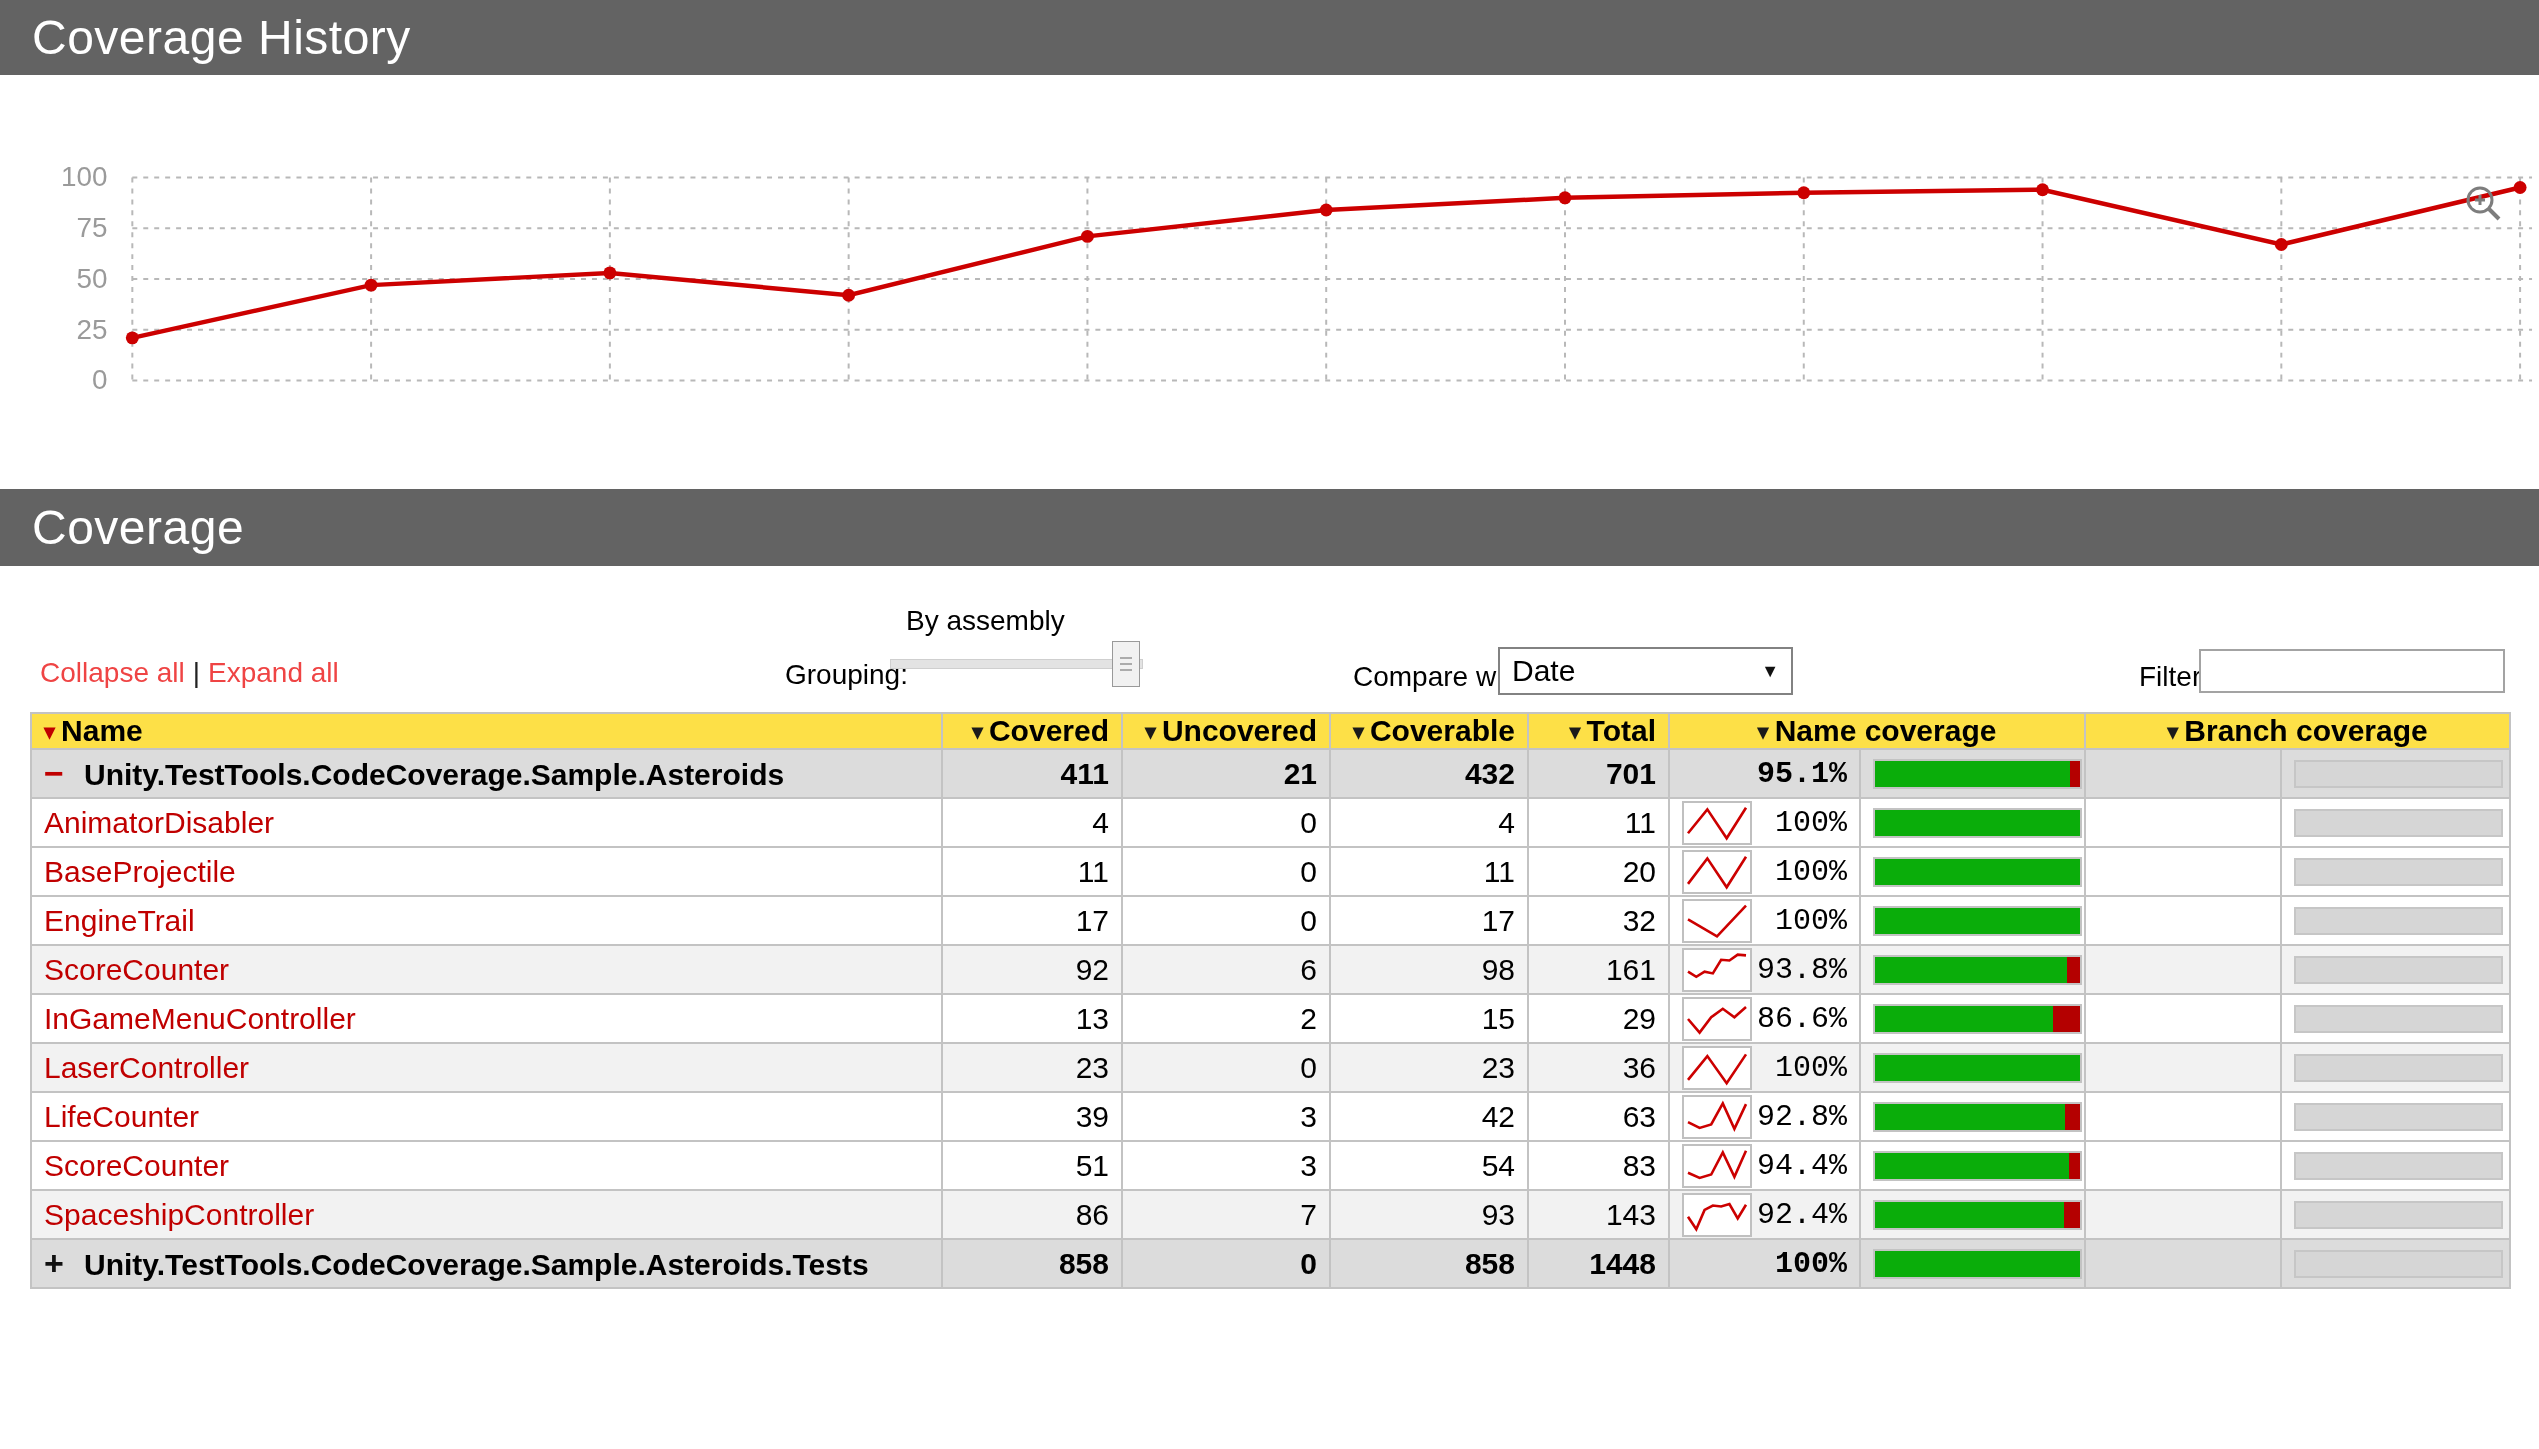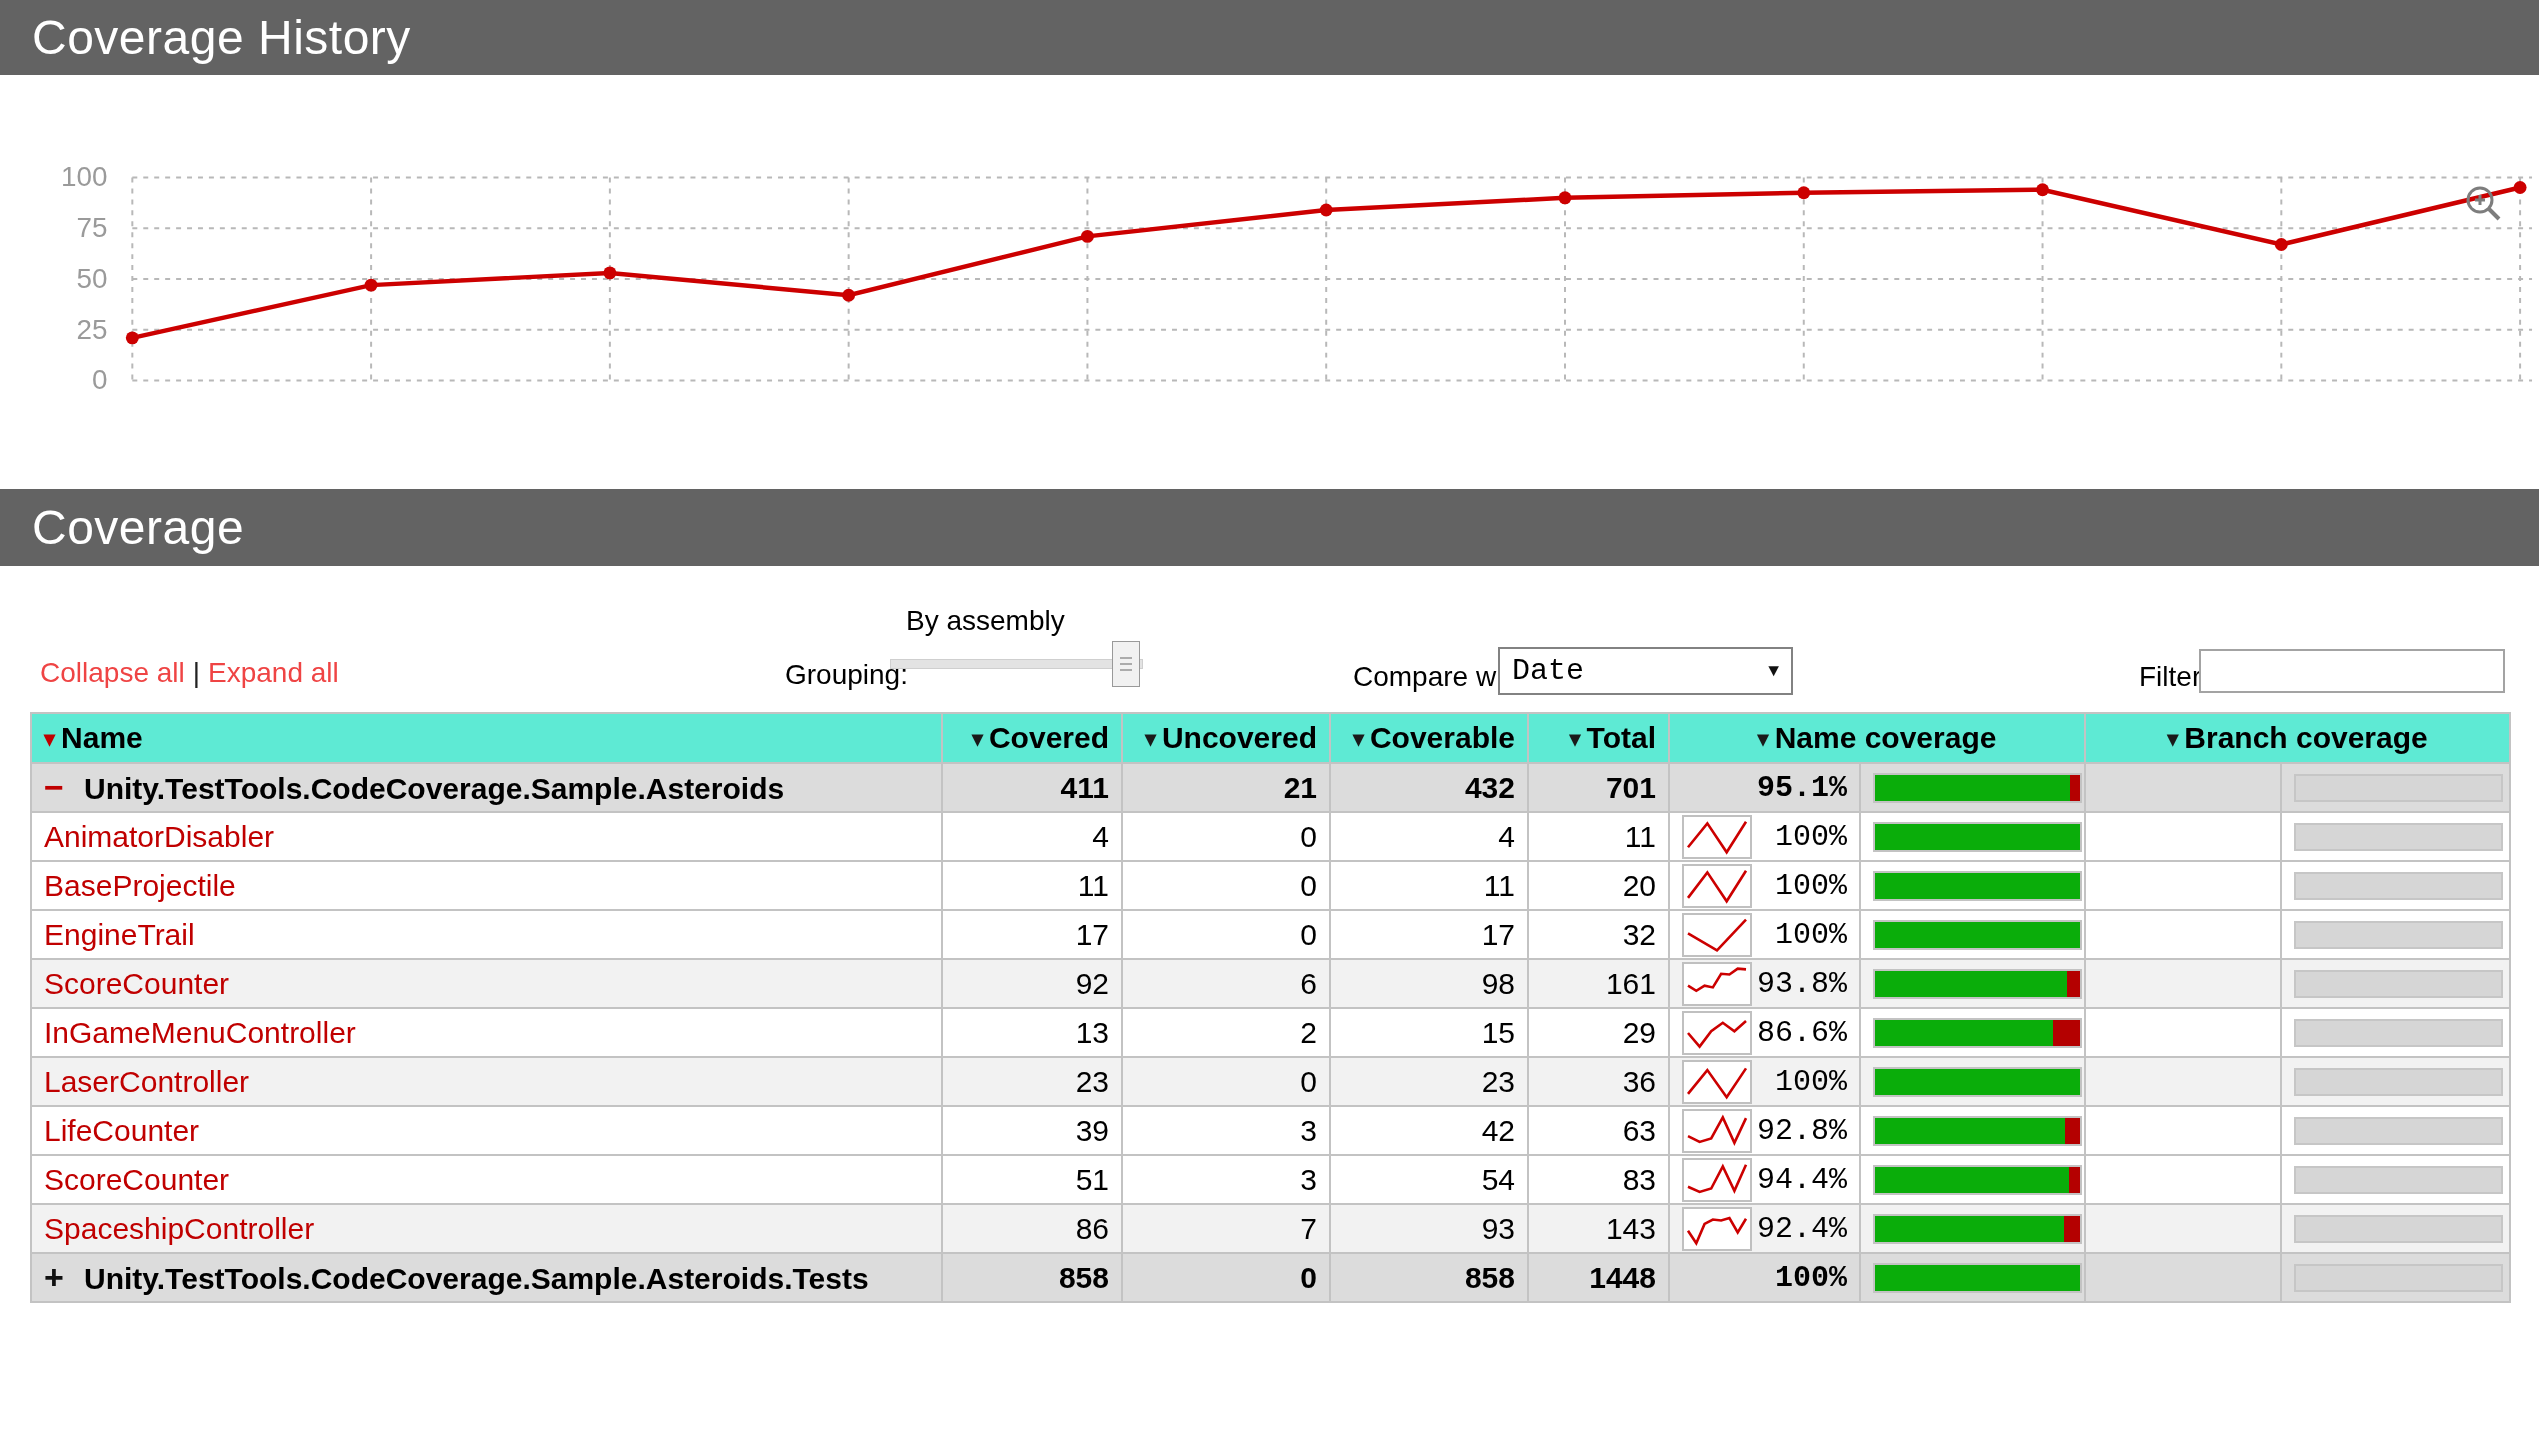--- a/index.html
+++ b/index.html
@@ -36,40 +36,40 @@
     position:absolute;left:1112px;top:641px;width:28px;height:46px;
     background:#f1f1f1;border:1px solid #999;box-sizing:border-box;cursor:pointer;
     display:flex;align-items:center;justify-content:center;
   }
   #slider-thumb .ridges{width:12px;height:14px;
     background:repeating-linear-gradient(to bottom,#ababab 0 2px,transparent 2px 6px);}
   #compare-label{left:1353px;top:661px;}
   #compare-select{
     position:absolute;left:1498px;top:647px;width:295px;height:48px;background:#fff;
     border:2px solid #828282;box-sizing:border-box;font-size:30px;
-    display:flex;align-items:center;padding-left:12px;cursor:pointer;font-family:Liberation Mono, monospace;
+    display:flex;align-items:center;padding-left:12px;cursor:pointer;
   }
   #compare-select .dd-arrow{position:absolute;right:12px;font-size:18px;color:#111;}
   #filter-label{left:2139px;top:661px;}
   #filter-input{
     position:absolute;left:2199px;top:649px;width:306px;height:44px;
     border:2px solid #a3a3a3;box-sizing:border-box;font-size:28px;padding:0 8px;
     font-family:"Liberation Sans",sans-serif;
   }
 
   
   #coverage-table{
     position:absolute;left:30px;top:712px;width:2480px;
     border-collapse:collapse;table-layout:fixed;font-size:30px;color:#000;
   }
   #coverage-table th,#coverage-table td{
     border:2px solid #c3c3c3;box-sizing:border-box;overflow:hidden;white-space:nowrap;
   }
   #coverage-table th{
-    background:#5eead4;height:50px;font-weight:bold;font-size:30px;padding:0 12px;
+    background:#fde047;height:36px;font-weight:bold;font-size:30px;padding:0 12px;
     cursor:pointer;
   }
   #coverage-table td{height:49px;padding:0 12px;}
   th.h-name{text-align:left;}
   th.h-num{text-align:right;}
   th.h-group{text-align:center;}
   .sort-arrow{font-size:22px;color:#1a1a1a;margin-right:6px;vertical-align:2px;}
   th.sorted .sort-arrow{color:#c00000;}
   td.c-num{text-align:right;}
   tr.assembly td{background:#dcdcdc;font-weight:bold;}

